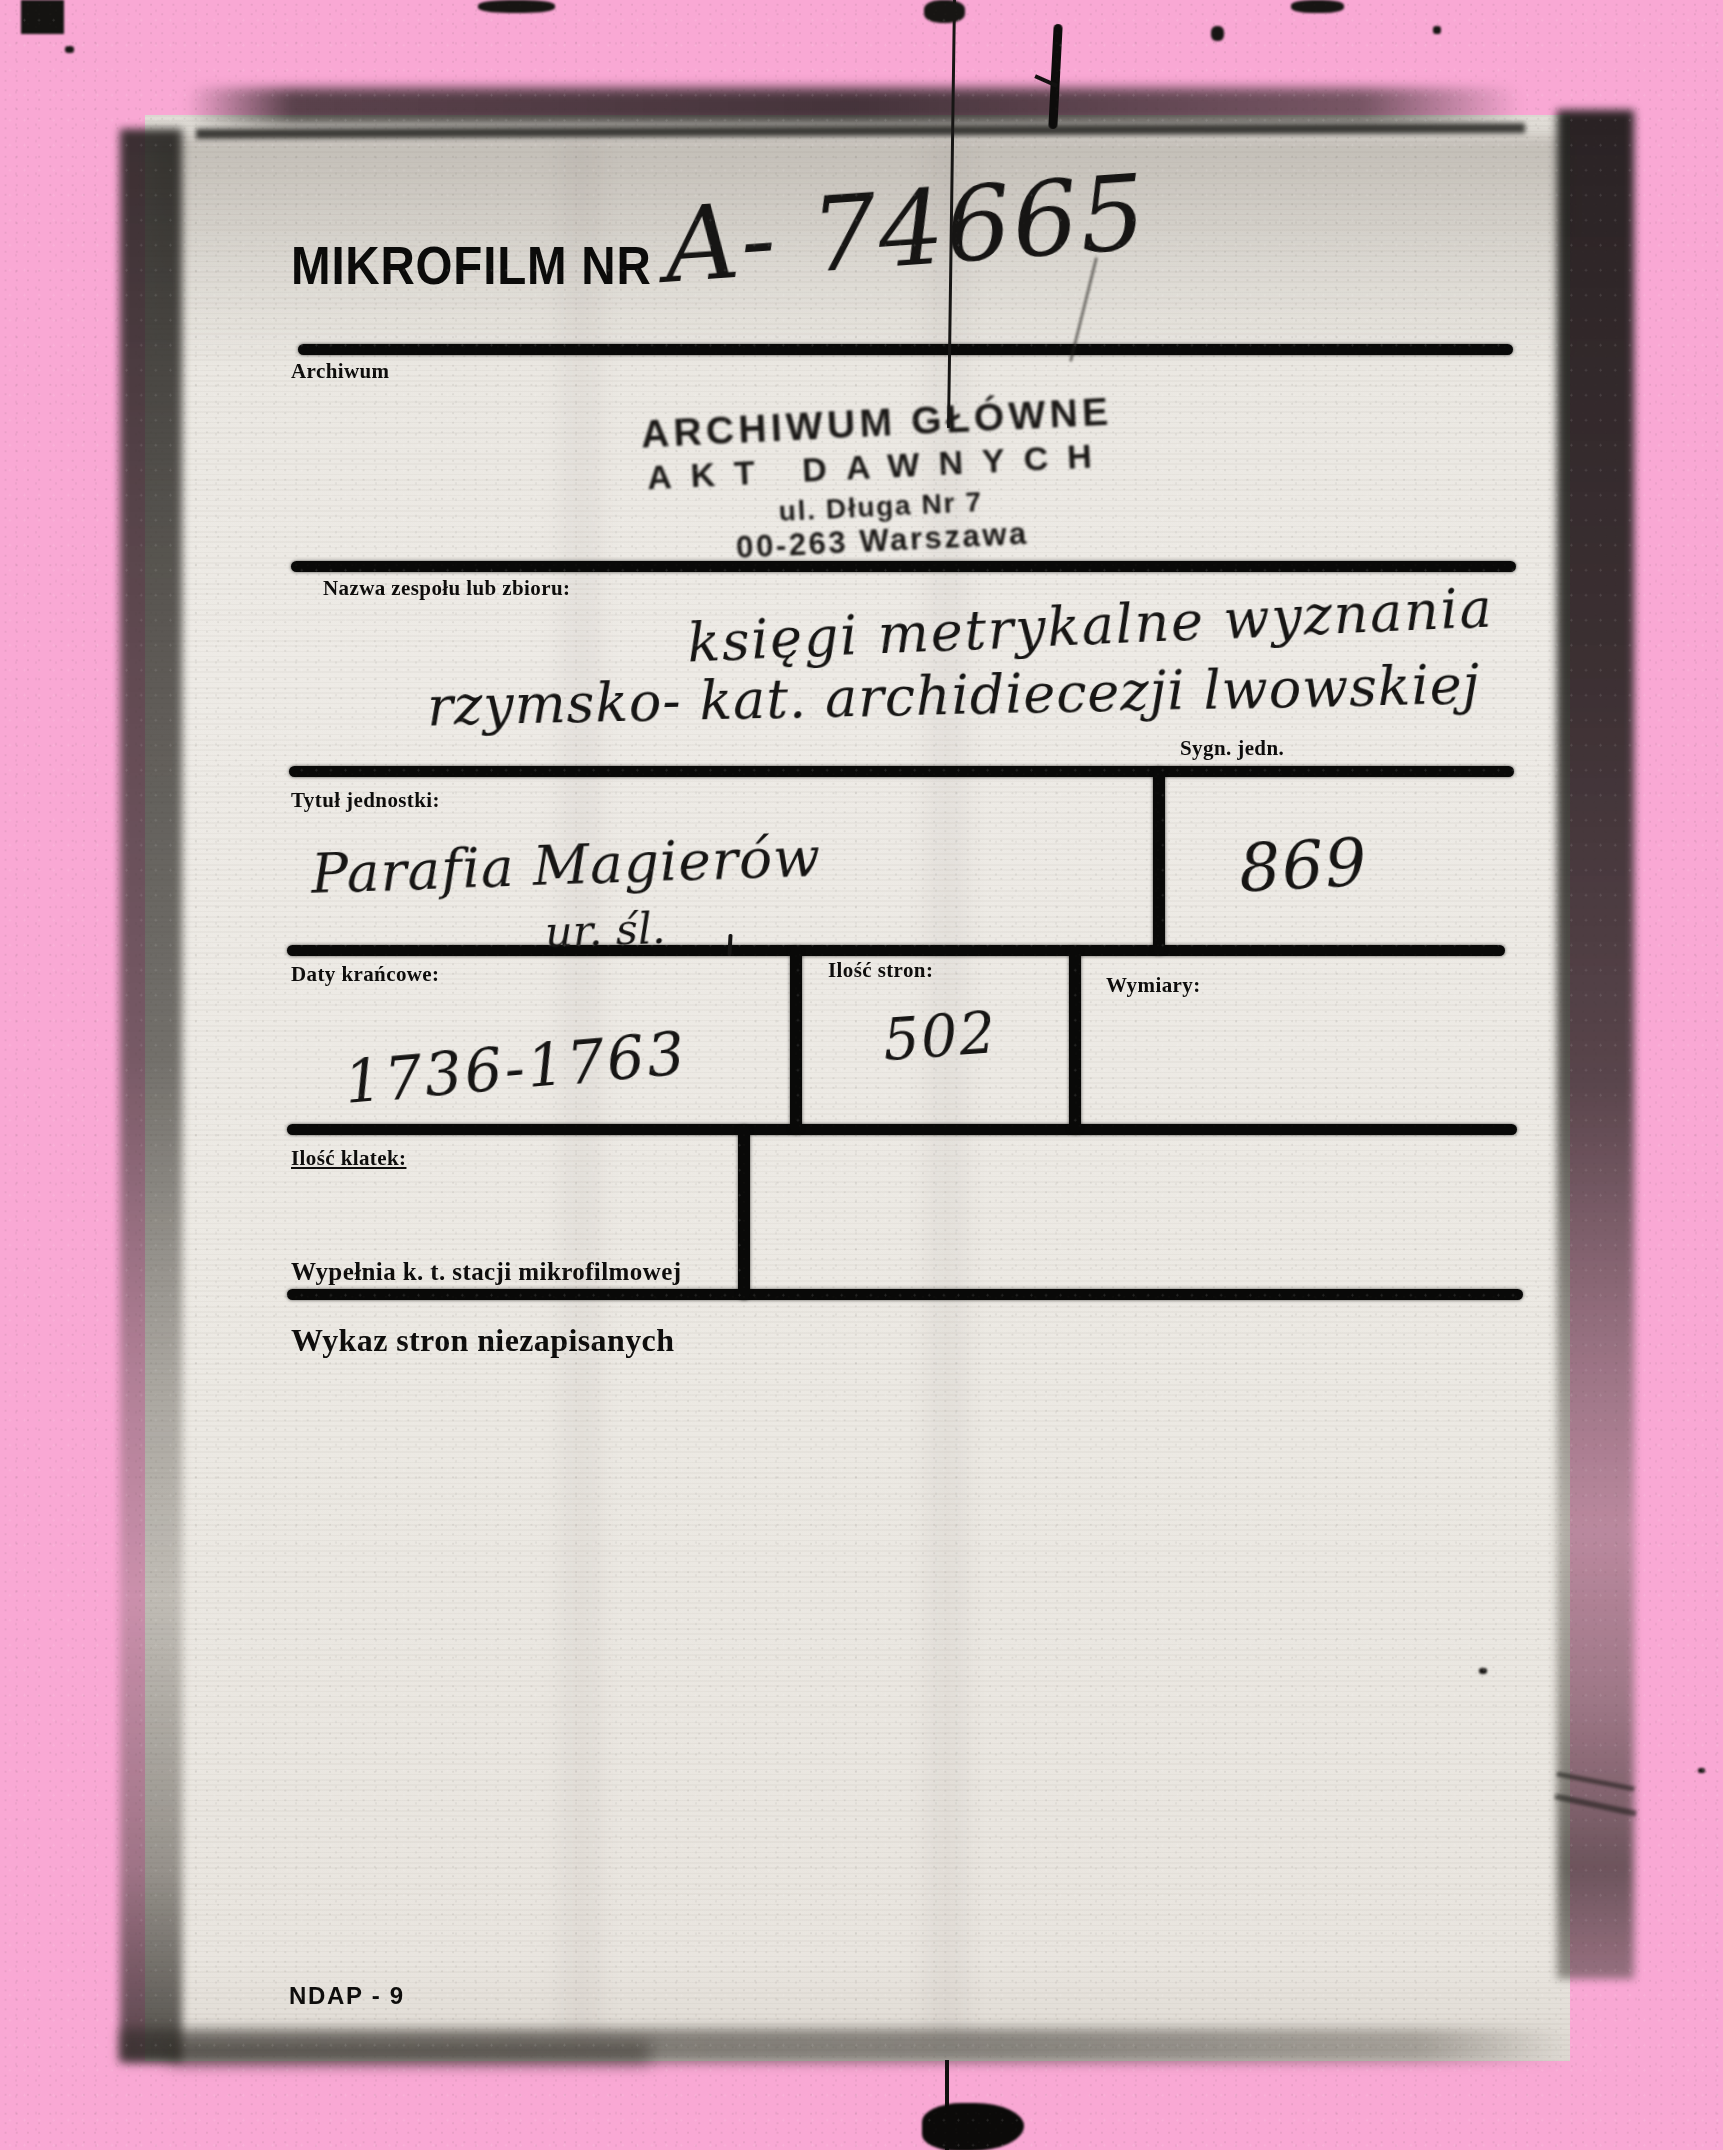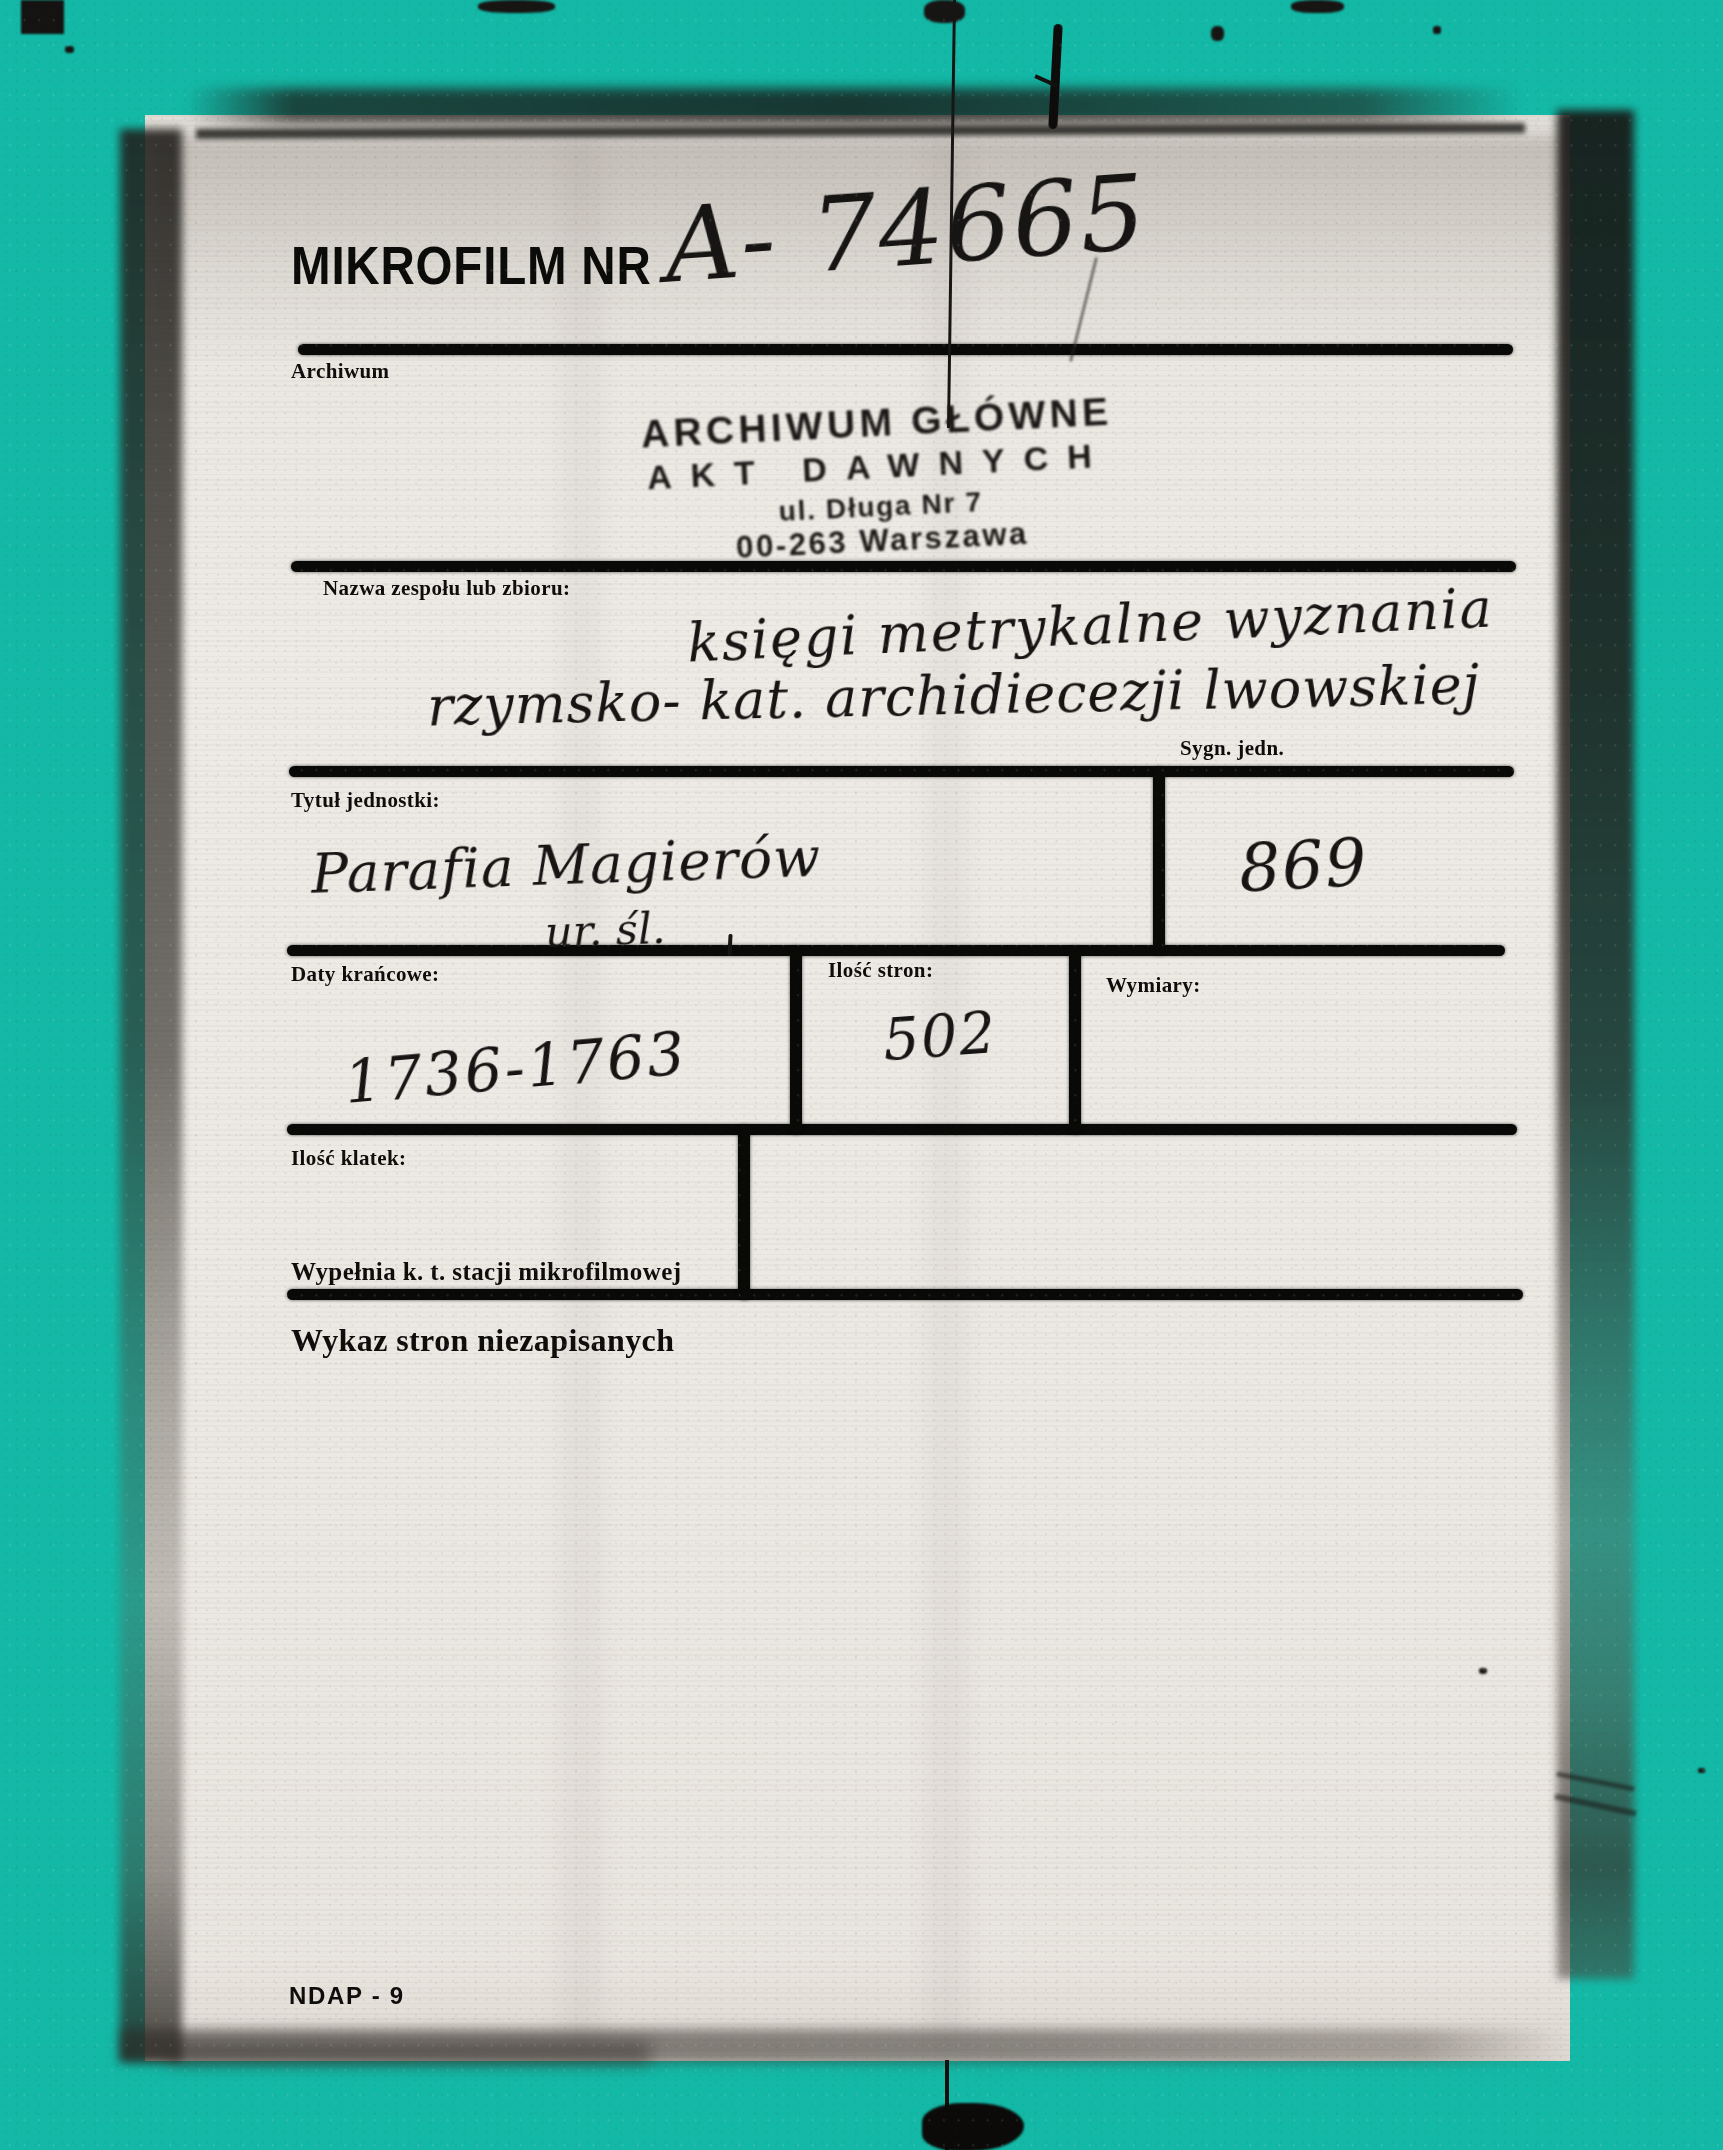--- a/index.html
+++ b/index.html
@@ -1,16 +1,16 @@
 <!DOCTYPE html>
 <html style="font-size:13.8px"><head>
 <meta charset="utf-8">
 <style>
   html,body{margin:0;padding:0;background:#f8f7f4;}
-  .scan{position:relative;width:1723px;height:2151px;background:#14b8a6;overflow:hidden;
+  .scan{position:relative;width:1723px;height:2151px;background:#f9a8d4;overflow:hidden;
         font-family:"Liberation Serif",serif;}
 
   
   .paper{position:absolute;left:145px;top:115px;width:1425px;height:1946px;
     background:
       repeating-linear-gradient(180deg, rgba(110,102,92,.045) 0 1.7px, rgba(255,255,255,.03) 1.7px 5.2px),
       linear-gradient(180deg,#e0dcd6 0,#e9e6e0 8%,#edeae5 28%,#ebe8e2 68%,#e8e4de 95%,#dcd7d0 100%);}
   .haze-top{position:absolute;left:155px;top:136px;width:1411px;height:232px;
     background:linear-gradient(180deg,rgba(120,113,103,.30),rgba(120,113,103,.12) 55%,rgba(120,113,103,0));
     filter:blur(7.7px);}
@@ -39,21 +39,21 @@
   .title{position:absolute;left:291px;top:234px;font-family:"Liberation Sans",sans-serif;font-weight:700;
          font-size:54px;letter-spacing:0.9px;color:#0b0b0a;transform:scaleX(.88);transform-origin:0 50%;
          white-space:nowrap;filter:blur(0.4px);}
   .lbl.archiwum{left:291px;top:359px;}
   .lbl.nazwa{left:291px;top:576px;margin-left:32px;}
   .lbl.tytul{left:291px;top:781px;margin-top:7px;}
   .lbl.sygn{left:1180px;top:736px;}
   .lbl.daty{left:291px;top:962px;}
   .lbl.stron{left:828px;top:958px;text-align:center;}
   .lbl.wymiary{left:1106px;top:957px;margin-top:16px;}
-  .lbl.klatki{left:291px;top:1146px;}
+  .lbl.klatki{left:291px;top:1146px;text-decoration:underline;}
   .lbl.wypelnia{left:291px;top:1258px;font-size:25px;}
   .lbl.wykaz{left:291px;top:1322px;font-size:32px;}
   .lbl.ndap{left:289px;top:1982px;font-family:"Liberation Sans",sans-serif;font-size:24px;letter-spacing:1.7px;}
 
   
   .stamp{position:absolute;left:604px;top:401px;width:551px;text-align:center;
          transform:rotate(-2.8deg);font-family:"Liberation Sans",sans-serif;font-weight:700;
          color:#1b1917;filter:blur(0.9px);line-height:1.12;}
   .stamp .s1{font-size:39px;letter-spacing:4.3px;white-space:nowrap;}
   .stamp .s2{font-size:34px;letter-spacing:19px;white-space:nowrap;margin-top:2.6px;}

